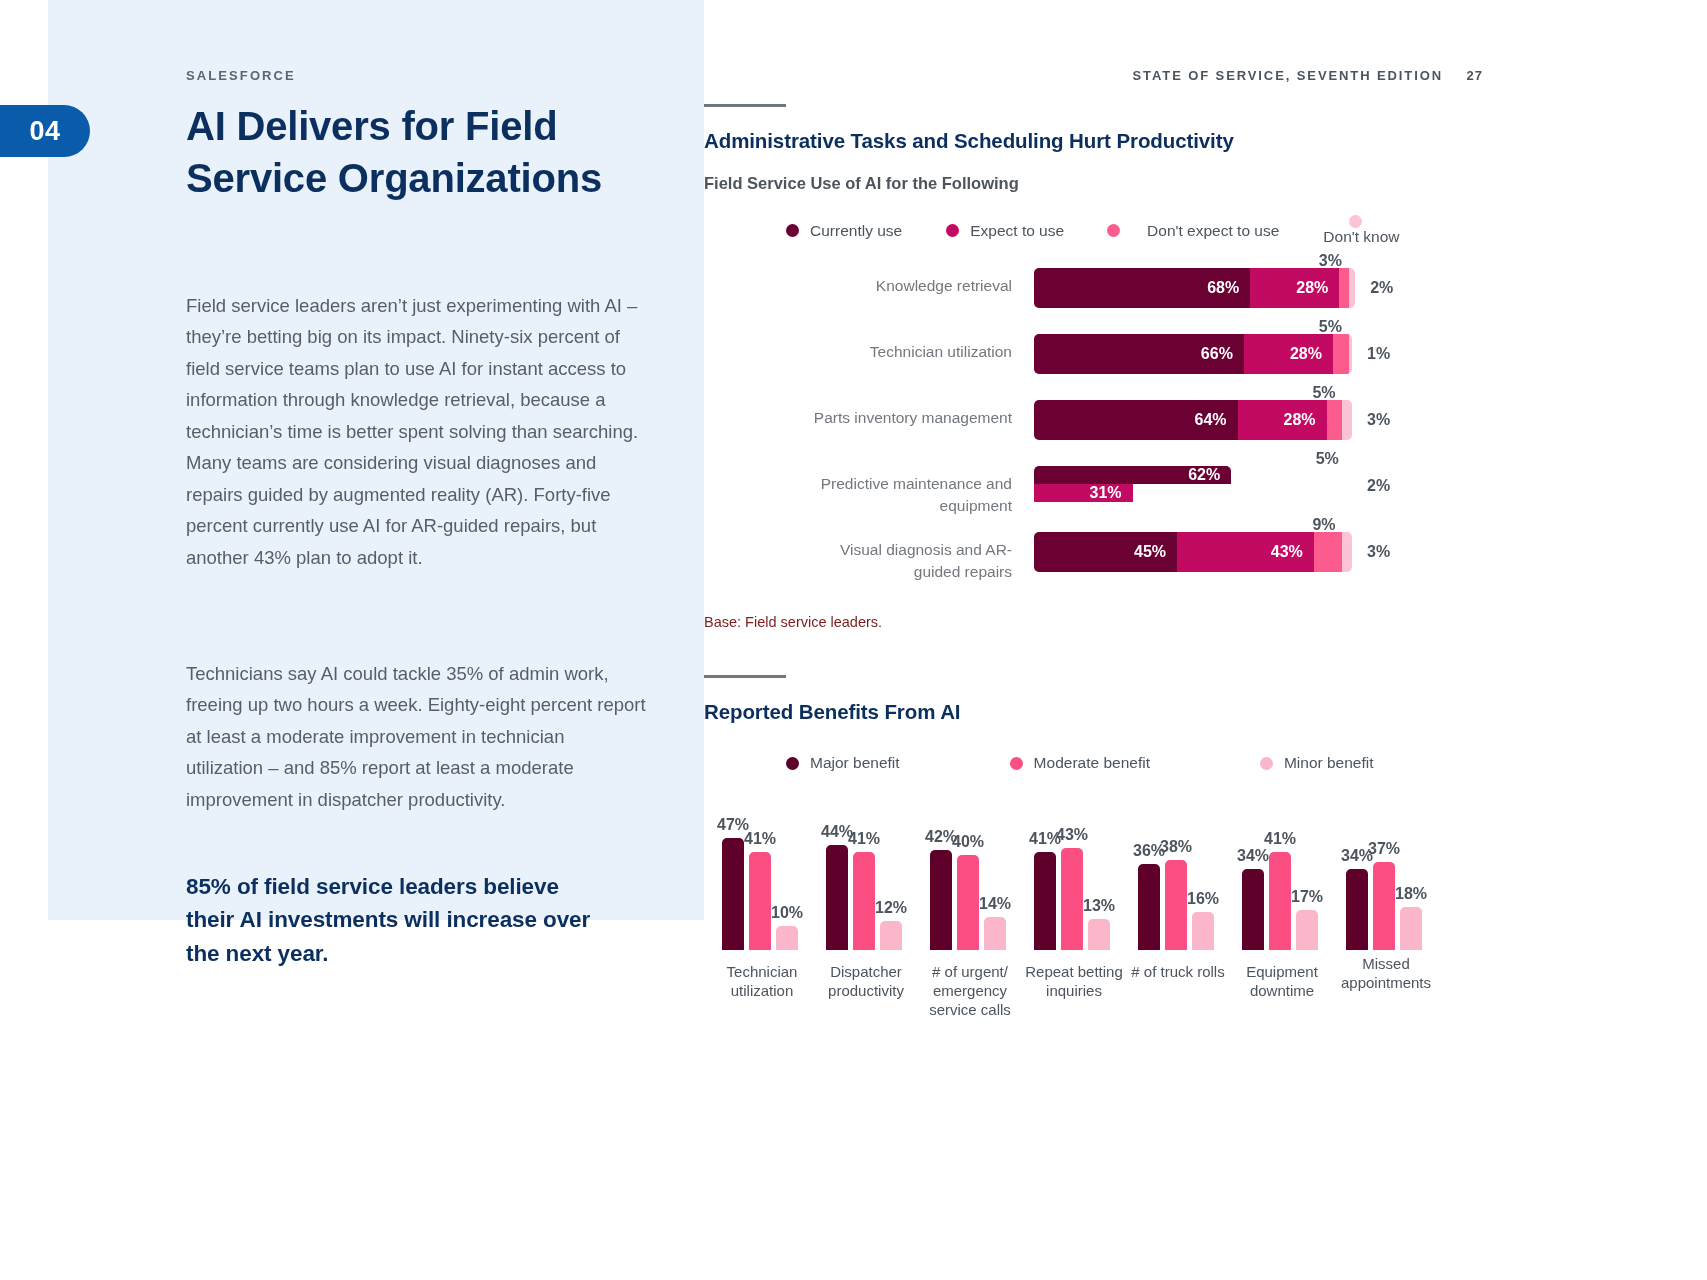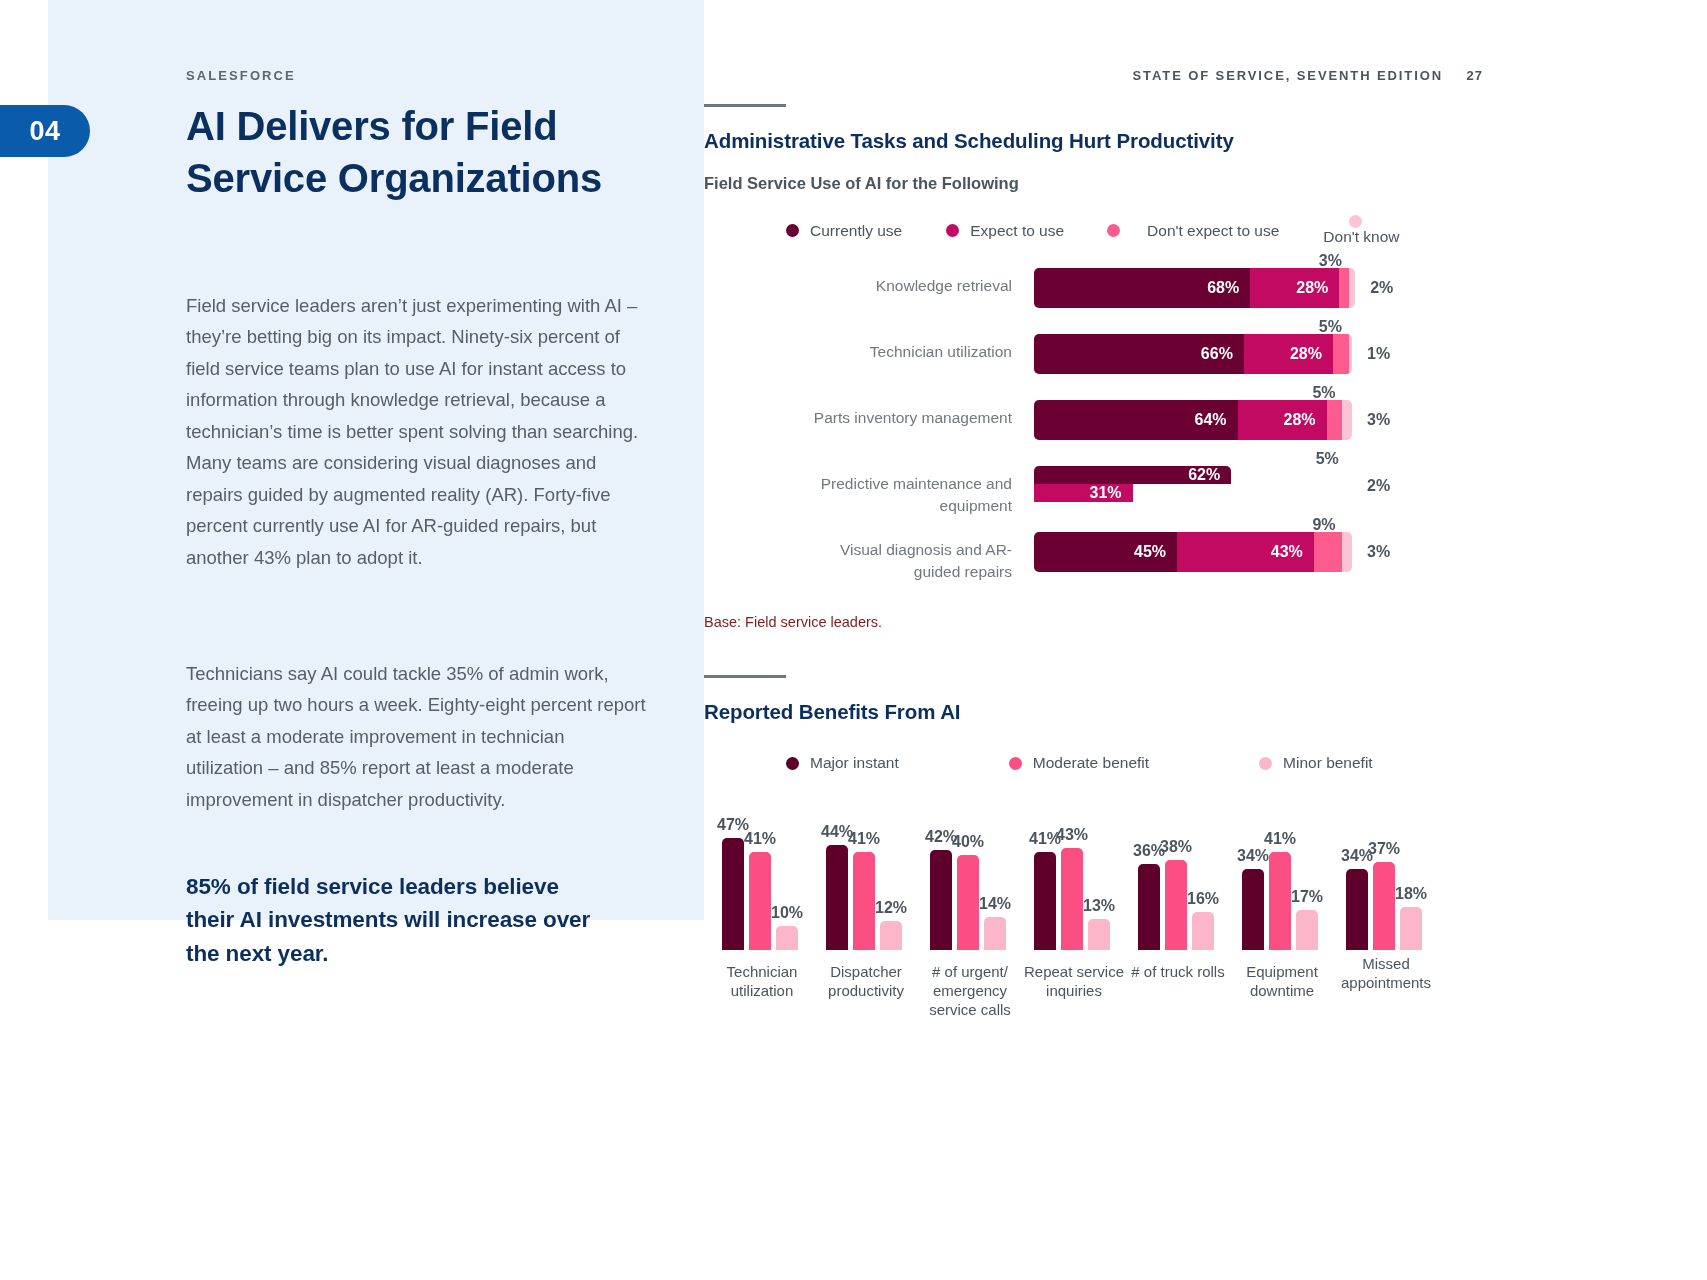--- a/index.html
+++ b/index.html
@@ -233,21 +233,21 @@
       <div class="base-note" id="note-1" style="margin-top:6px;">Base: Field service leaders.</div>
     </div>
 
     <div class="section" id="section-2" style="top:675px; left:0; width:1003px;">
       <div class="rule"></div>
       <div class="section-title">Reported Benefits From AI</div>
 
       <div class="legend" id="legend-2" style="margin-top:30px; padding-left:82px;">
           <div class="legend-item">
             <span class="legend-dot" style="background: rgb(94, 0, 41);"></span>
-            <span class="legend-text">Major instant</span>
+            <span class="legend-text">Major benefit</span>
           </div>
           <div class="legend-item" style="margin-left: 110px;">
             <span class="legend-dot" style="background: rgb(251, 78, 131);"></span>
             <span class="legend-text">Moderate benefit</span>
           </div>
           <div class="legend-item" style="margin-left: 110px;">
             <span class="legend-dot" style="background: rgb(251, 182, 202);"></span>
             <span class="legend-text">Minor benefit</span>
           </div>
         </div>
@@ -350,21 +350,21 @@
               <div class="gb-bar-wrap">
                 <div class="gb-val">18%</div>
                 <div class="gb-bar" style="height: 42.84px; background: rgb(251, 182, 202);"></div>
               </div>
             </div>
           </div>
         <div class="gb-cats" id="gb-cats">
             <div class="gb-cat" style="left: 6px; width: 104px; padding-top: 12px;">Technician utilization</div>
             <div class="gb-cat" style="left: 110px; width: 104px; padding-top: 12px;">Dispatcher productivity</div>
             <div class="gb-cat" style="left: 214px; width: 104px; padding-top: 12px;"># of urgent/ emergency service calls</div>
-            <div class="gb-cat" style="left: 318px; width: 104px; padding-top: 12px;">Repeat service inquiries</div>
+            <div class="gb-cat" style="left: 318px; width: 104px; padding-top: 12px;">Repeat betting inquiries</div>
             <div class="gb-cat" style="left: 422px; width: 104px; padding-top: 12px;"># of truck rolls</div>
             <div class="gb-cat" style="left: 526px; width: 104px; padding-top: 12px;">Equipment downtime</div>
             <div class="gb-cat" style="left: 630px; width: 104px; padding-top: 4px;">Missed appointments</div>
           </div>
       </div>
 
     </div>
 
   </div>
 </div>

